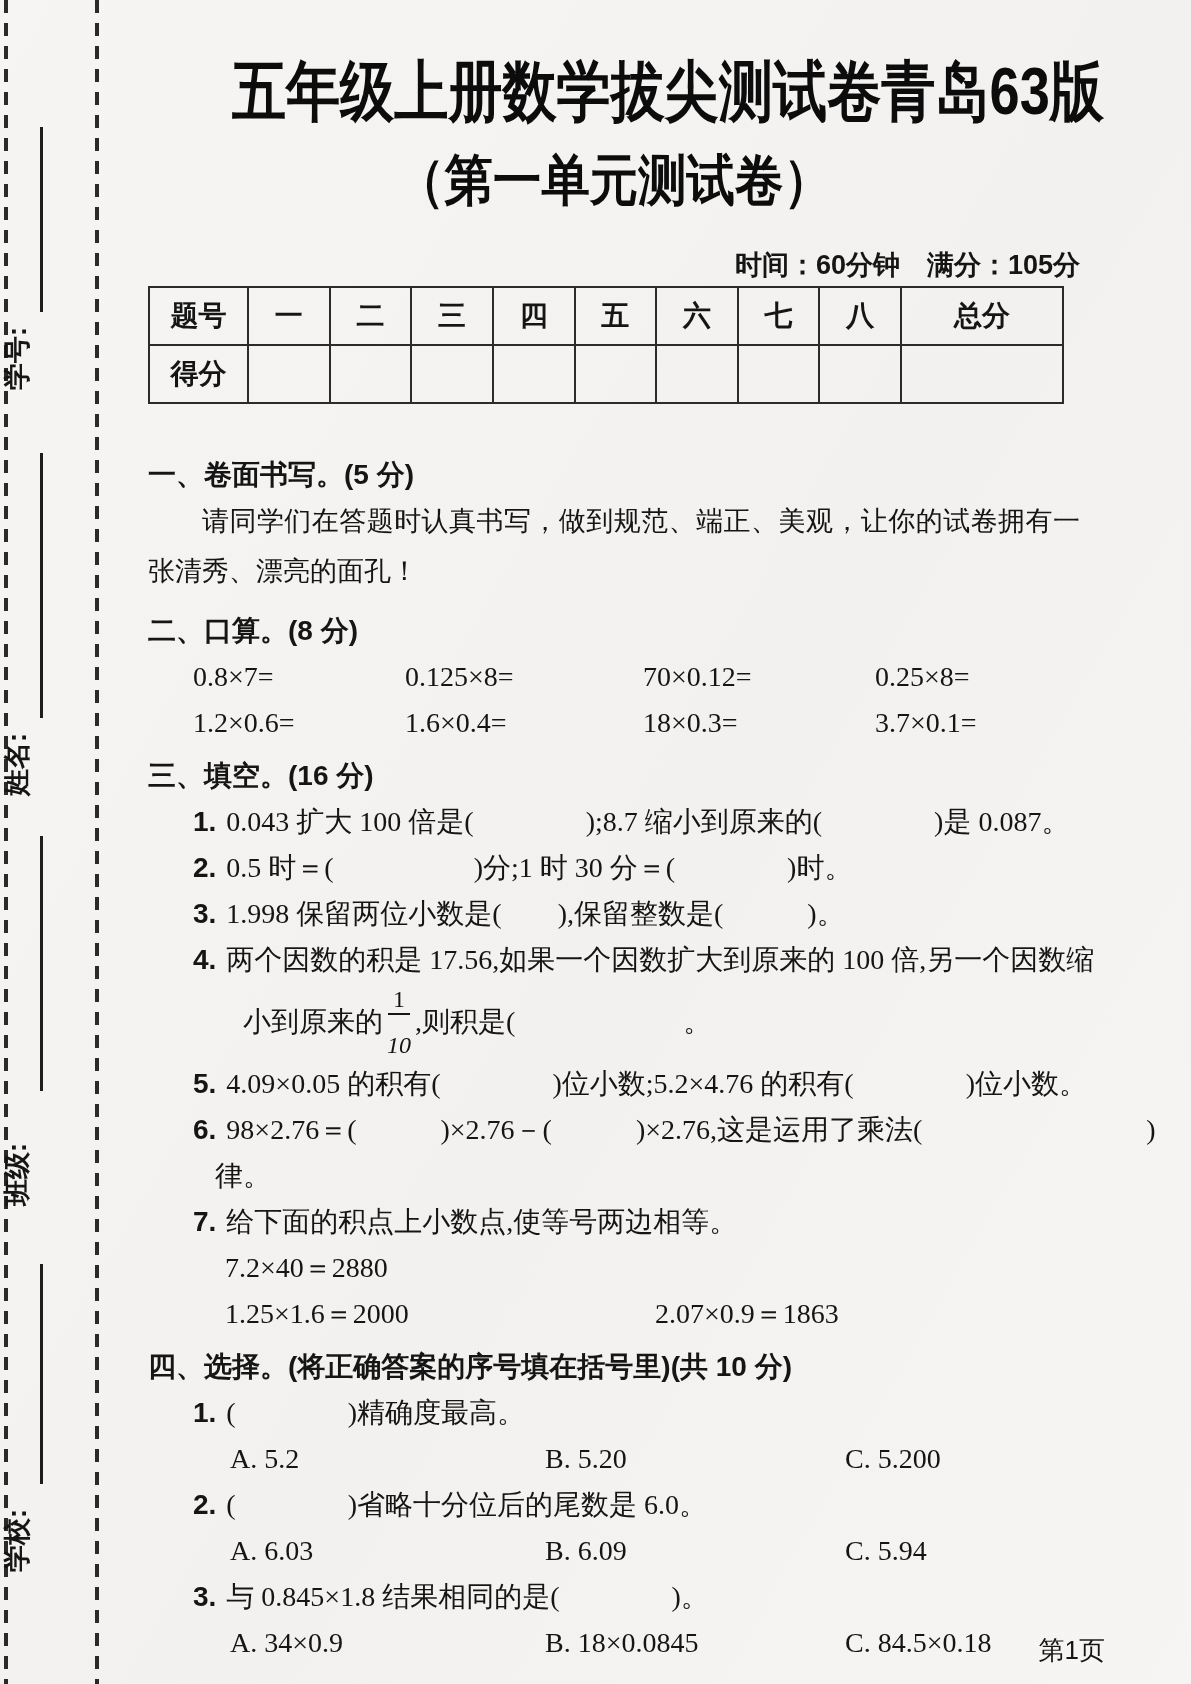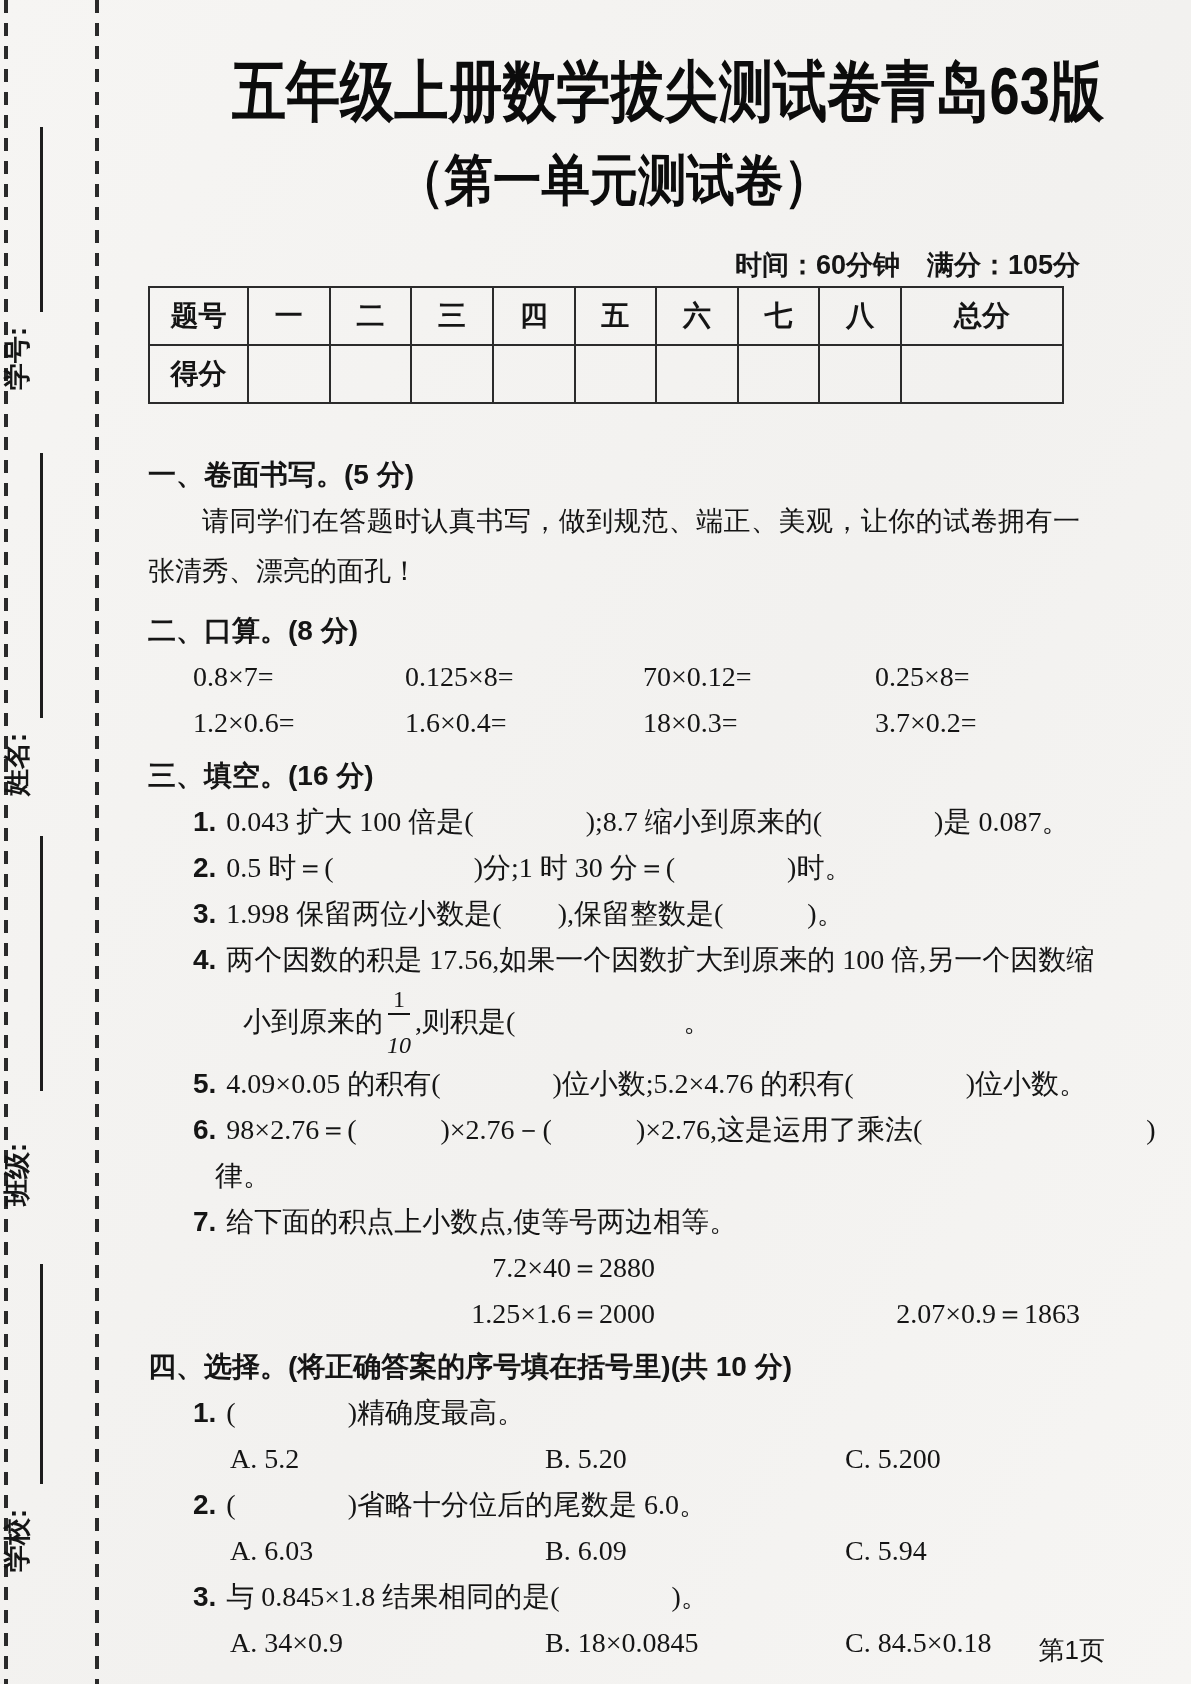--- a/index.html
+++ b/index.html
@@ -59,21 +59,21 @@
   .sec-h{
     margin-top:7px;font-family:"Liberation Sans","DejaVu Sans",sans-serif;
     font-weight:bold;font-size:28px;line-height:46px;white-space:nowrap;
   }
   .para{font-size:27px;line-height:50px;text-indent:2em;text-align:justify;margin:0;font-family:Liberation Mono, monospace;}
   .line{font-size:28px;line-height:46px;white-space:nowrap;}
   .q{padding-left:45px;}
   .qnum{font-weight:bold;font-family:"Liberation Sans","DejaVu Sans",sans-serif;margin-right:10px;}
   .oral-grid{display:grid;grid-template-columns:212px 238px 232px auto;padding-left:45px;}
   .opt-grid{display:grid;grid-template-columns:315px 300px auto;padding-left:82px;}
-  .pair-grid{display:grid;grid-template-columns:430px auto;padding-left:77px;text-align:right;}
+  .pair-grid{display:grid;grid-template-columns:430px auto;padding-left:77px;}
   .cont-q4{padding-left:95px;height:78px;display:flex;align-items:center;white-space:nowrap;font-size:28px;}
   .cont-q6{padding-left:67px;}
   .frac{
     display:inline-flex;flex-direction:column;align-items:center;
     vertical-align:middle;font-size:24px;line-height:26px;margin:0 4px;
   }
   .frac .fnum{border-bottom:2px solid #151515;padding:0 5px 1px 5px;}
   .frac .fden{padding-top:17px;font-style:italic;}
   .footer{
     position:absolute;bottom:16px;left:0;width:1105px;text-align:right;
@@ -148,21 +148,21 @@
   <div class="oral-grid">
     <span class="line">0.8×7=</span>
     <span class="line">0.125×8=</span>
     <span class="line">70×0.12=</span>
     <span class="line">0.25×8=</span>
   </div>
   <div class="oral-grid">
     <span class="line">1.2×0.6=</span>
     <span class="line">1.6×0.4=</span>
     <span class="line">18×0.3=</span>
-    <span class="line">3.7×0.2=</span>
+    <span class="line">3.7×0.1=</span>
   </div>
 
   <div class="sec-h">三、填空。(16 分)</div>
   <div class="line q">
     <span class="qnum">1.</span><span>0.043 扩大 100 倍是(　　　　);8.7 缩小到原来的(　　　　)是 0.087。</span>
   </div>
   <div class="line q">
     <span class="qnum">2.</span><span>0.5 时＝(　　　　　)分;1 时 30 分＝(　　　　)时。</span>
   </div>
   <div class="line q">

